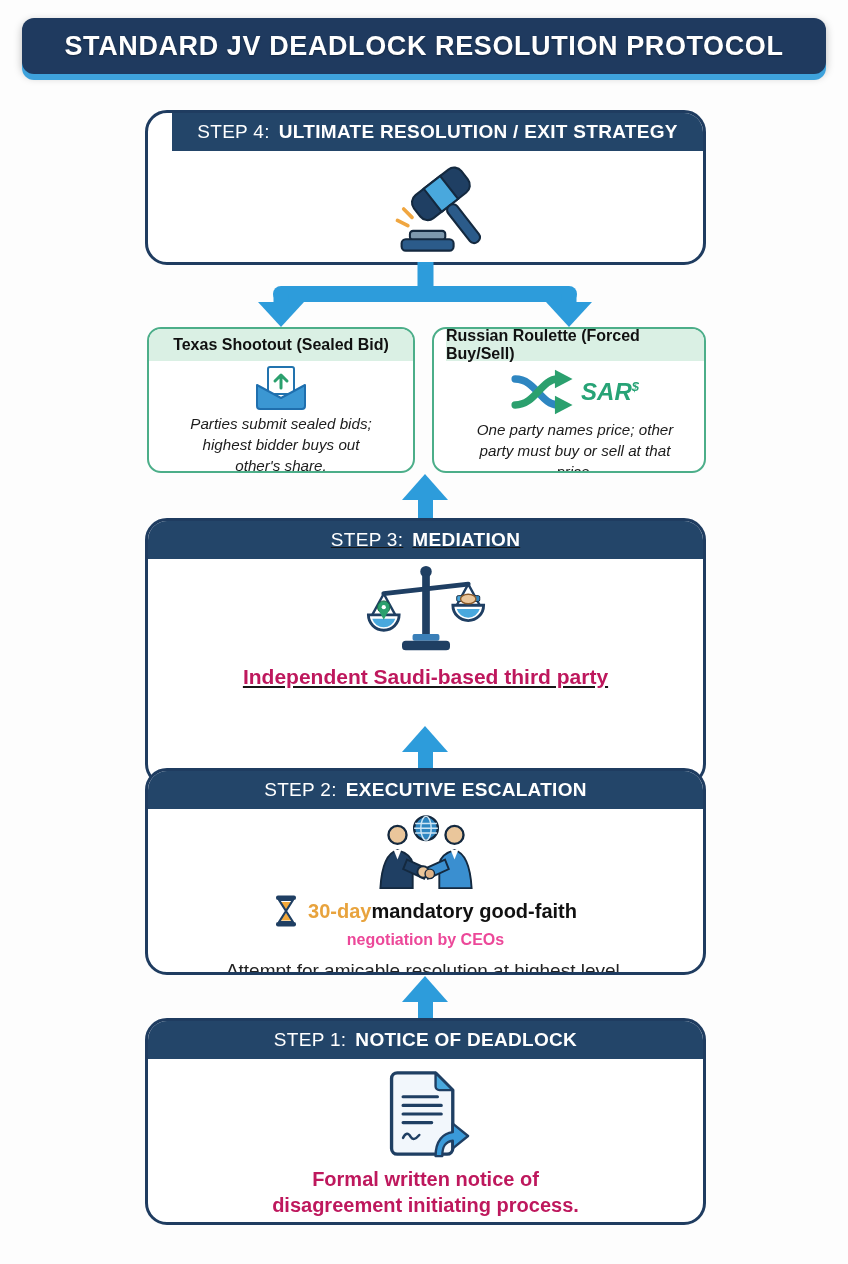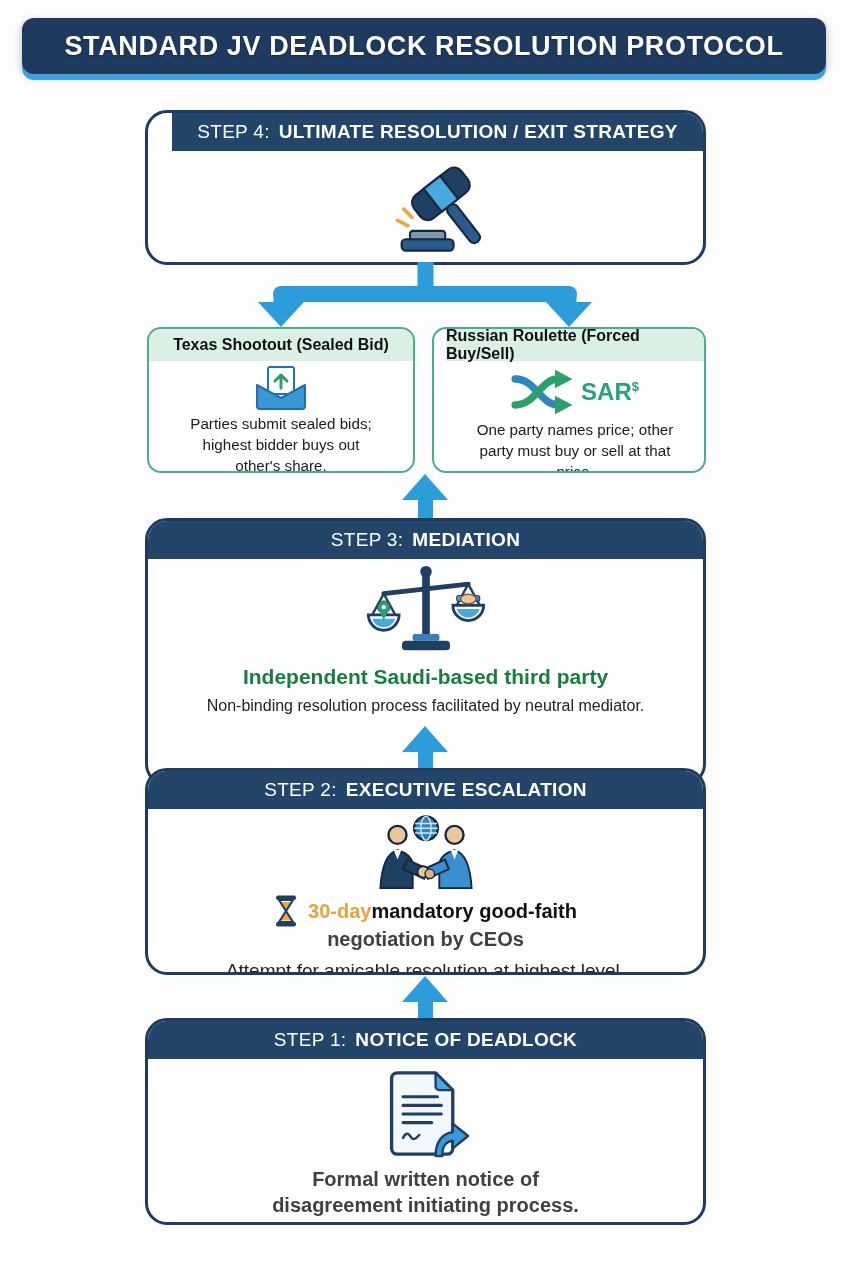--- a/index.html
+++ b/index.html
@@ -38,65 +38,65 @@
     color:#ffffff;font-size:19px;letter-spacing:.3px;
   }
   .step-label{font-weight:400;margin-right:9px;}
   .step-title{font-weight:700;}
   .step-body{
     display:flex;flex-direction:column;align-items:center;justify-content:flex-start;
     text-align:center;
   }
 
   #step4{top:110px;height:155px;padding-left:24px;}
-  #step3{top:518px;height:268px;}
+  #step3{top:518px;height:268px;text-decoration:underline;}
   #step2{top:768px;height:207px;}
   #step1{top:1018px;height:207px;}
 
-  .headline{font-size:21px;font-weight:700;color:#15803d;}
+  .headline{font-size:21px;font-weight:700;color:#be185d;}
   .desc{font-size:16px;color:#222;}
 
   
   .option-box{
     position:absolute;top:327px;height:146px;
     background:#ffffff;border:2.5px solid #4cae89;border-radius:14px;
     overflow:hidden;
   }
   #texas-box{left:147px;width:268px;}
   #russian-box{left:432px;width:274px;padding-left:12px;}
   .option-header{
     height:32px;background:#daf0e4;
     display:flex;align-items:center;justify-content:center;
     font-size:16px;font-weight:700;color:#111;
   }
   .option-body{
     display:flex;flex-direction:column;align-items:center;justify-content:flex-start;
-    text-align:center;padding-top:4px;
+    text-align:center;padding-top:4px;font-style:italic;
   }
   .option-text{margin:2px 0 0 0;font-size:15.2px;line-height:21px;color:#1c1c1c;}
 
   .sar-row{display:flex;align-items:center;justify-content:center;margin-top:2px;}
   .sar-label{color:#27a376;font-weight:700;font-size:24px;margin-left:8px;line-height:1;}
   .sar-label sup{font-size:13px;vertical-align:super;}
 
   
   .up-arrow{position:absolute;left:402px;width:46px;display:flex;flex-direction:column;align-items:center;}
   .up-arrow .head{width:0;height:0;border-left:23px solid transparent;border-right:23px solid transparent;border-bottom:26px solid #2d9cdb;}
   .up-arrow .shaft{width:15px;height:18px;background:#2d9cdb;}
   #arrow-opt{top:474px;}
   #arrow-32{top:726px;}
   #arrow-21{top:976px;}
 
   .branch{position:absolute;left:145px;top:262px;}
 
   
   .bold-line{display:flex;align-items:center;justify-content:center;font-size:20px;font-weight:700;line-height:25px;color:#111;}
   .bold-line .orange{color:#e8a33d;margin-left:10px;}
-  .bold-line2{font-size:20px;font-weight:700;line-height:25px;color:#404040;}
-  .step1-text{font-size:20px;font-weight:700;line-height:26px;color:#404040;margin-top:6px;}
+  .bold-line2{font-size:16px;font-weight:700;line-height:25px;color:#ec4899;}
+  .step1-text{font-size:20px;font-weight:700;line-height:26px;color:#be185d;margin-top:6px;}
 </style>
 </head>
 <body>
 
 <div class="canvas">
 
   <header class="title-bar">
     <h1>STANDARD JV DEADLOCK RESOLUTION PROTOCOL</h1>
   </header>
 
@@ -184,21 +184,20 @@
         <path d="M105,22 L93,44 M105,22 L117,44" stroke="#1f3f63" stroke-width="2.5"></path>
         <path d="M89,44 A16,16 0 0 0 121,44 Z" fill="#ffffff" stroke="#1f3f63" stroke-width="3"></path>
         <path d="M93,48 A12.5,12.5 0 0 0 117,48 Z" fill="#49a8dd"></path>
         <rect x="93" y="34" width="7" height="6" rx="1.5" fill="#49a8dd" stroke="#14293f" stroke-width="1"></rect>
         <rect x="110" y="34" width="7" height="6" rx="1.5" fill="#2e86c1" stroke="#14293f" stroke-width="1"></rect>
         <ellipse cx="105" cy="37.5" rx="8" ry="5" fill="#eac69b" stroke="#8a5a2b" stroke-width="1.5"></ellipse>
         <rect x="47" y="74" width="28" height="7" rx="2" fill="#3a7fb8"></rect>
         <rect x="36" y="81" width="50" height="10" rx="4" fill="#1f3f63"></rect>
       </svg>
       <div class="headline" style="margin-top:6px;">Independent Saudi-based third party</div>
-      <div class="desc" style="margin-top:8px;">Non-binding resolution process facilitated by neutral mediator.</div>
     </div>
   </section>
 
   <div class="up-arrow" id="arrow-32">
     <div class="head"></div>
     <div class="shaft"></div>
   </div>
 
   <section class="step-box" id="step2">
     <div class="step-header">

